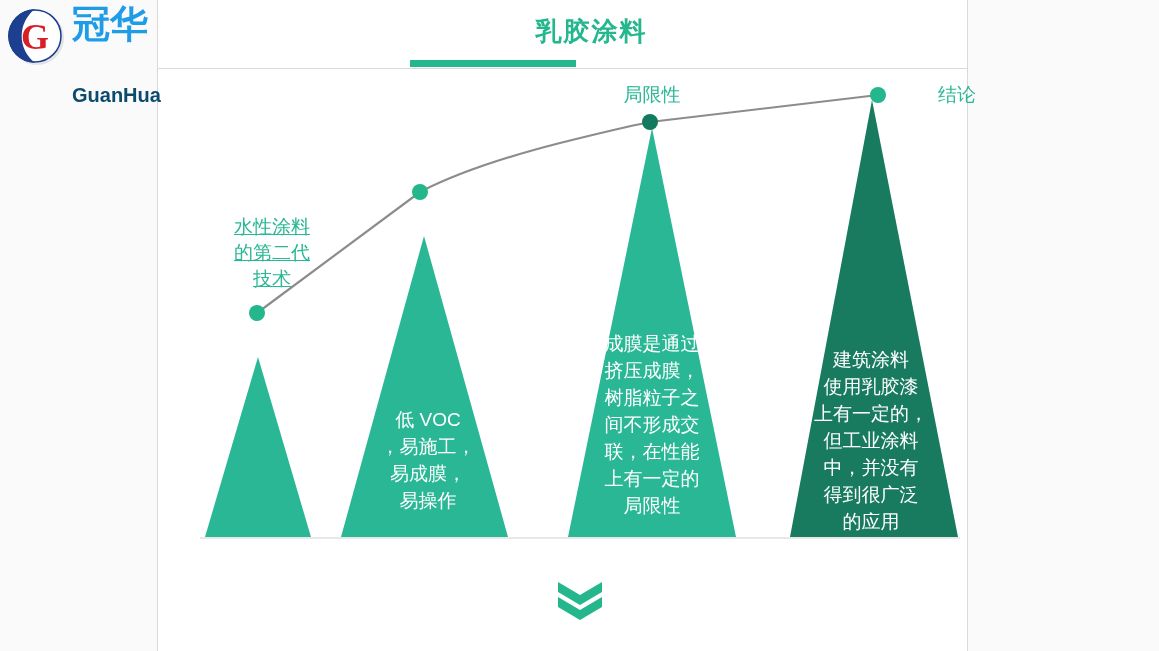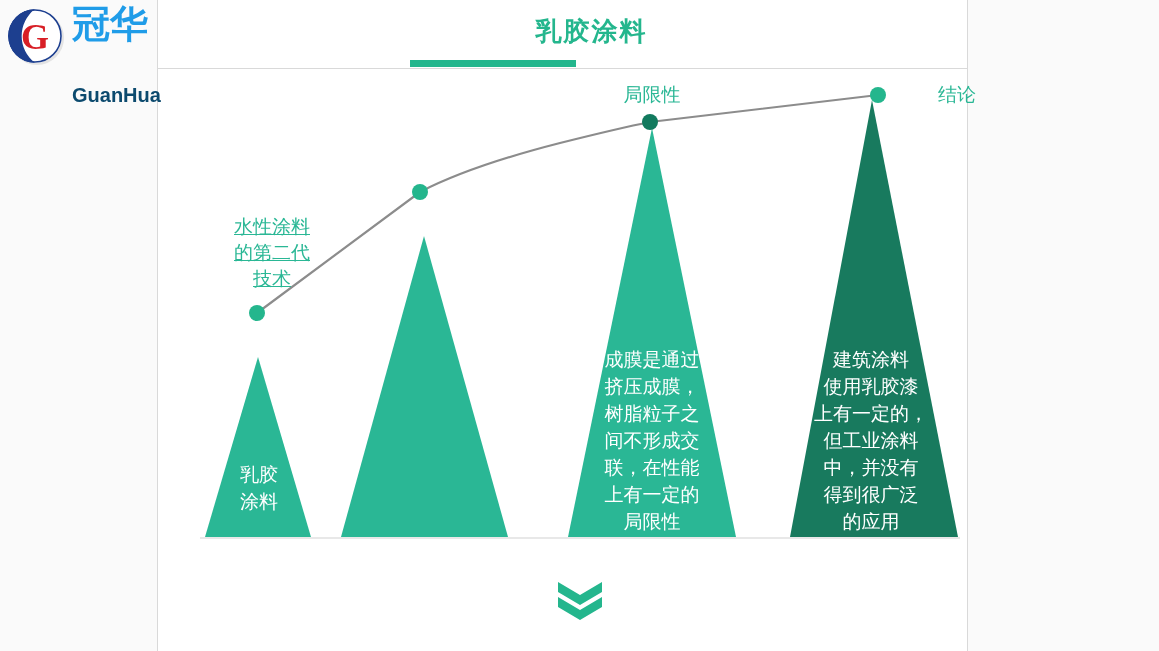--- a/index.html
+++ b/index.html
@@ -118,21 +118,21 @@
   .tri-text {
     position: absolute;
     color: #ffffff;
     font-size: 19px;
     line-height: 27px;
     text-align: center;
     white-space: pre-line;
   }
   #tri-text-0 { left: 214px; top: 461px; width: 90px; }
   #tri-text-1 { left: 368px; top: 406px; width: 120px; }
-  #tri-text-2 { left: 582px; top: 346px; width: 140px; }
+  #tri-text-2 { left: 582px; top: 332px; width: 140px; font-family: Liberation Mono, monospace; }
   #tri-text-3 { left: 806px; top: 346px; width: 130px; }
   
   #scroll-chevron {
     position: absolute;
     left: 558px;
     top: 582px;
     width: 44px;
     height: 38px;
   }
 </style>
@@ -184,22 +184,24 @@
     <circle id="dot-2" cx="650" cy="122" r="8" fill="#127a5e"></circle>
     <circle id="dot-3" cx="878" cy="95" r="8" fill="#24b68d"></circle>
   </svg>
 
   <div class="node-label" id="node-label-0">水性涂料
 的第二代
 技术</div>
   <div class="node-label" id="node-label-2">局限性</div>
   <div class="node-label" id="node-label-3">结论</div>
 
-  <div class="tri-text" id="tri-text-0">乳胶
-涂料</div>
+  <div class="tri-text" id="tri-text-1">低  VOC
+，易施工，
+易成膜，
+易操作</div>
   <div class="tri-text" id="tri-text-2">成膜是通过
 挤压成膜，
 树脂粒子之
 间不形成交
 联，在性能
 上有一定的
 局限性</div>
   <div class="tri-text" id="tri-text-3">建筑涂料
 使用乳胶漆
 上有一定的，

